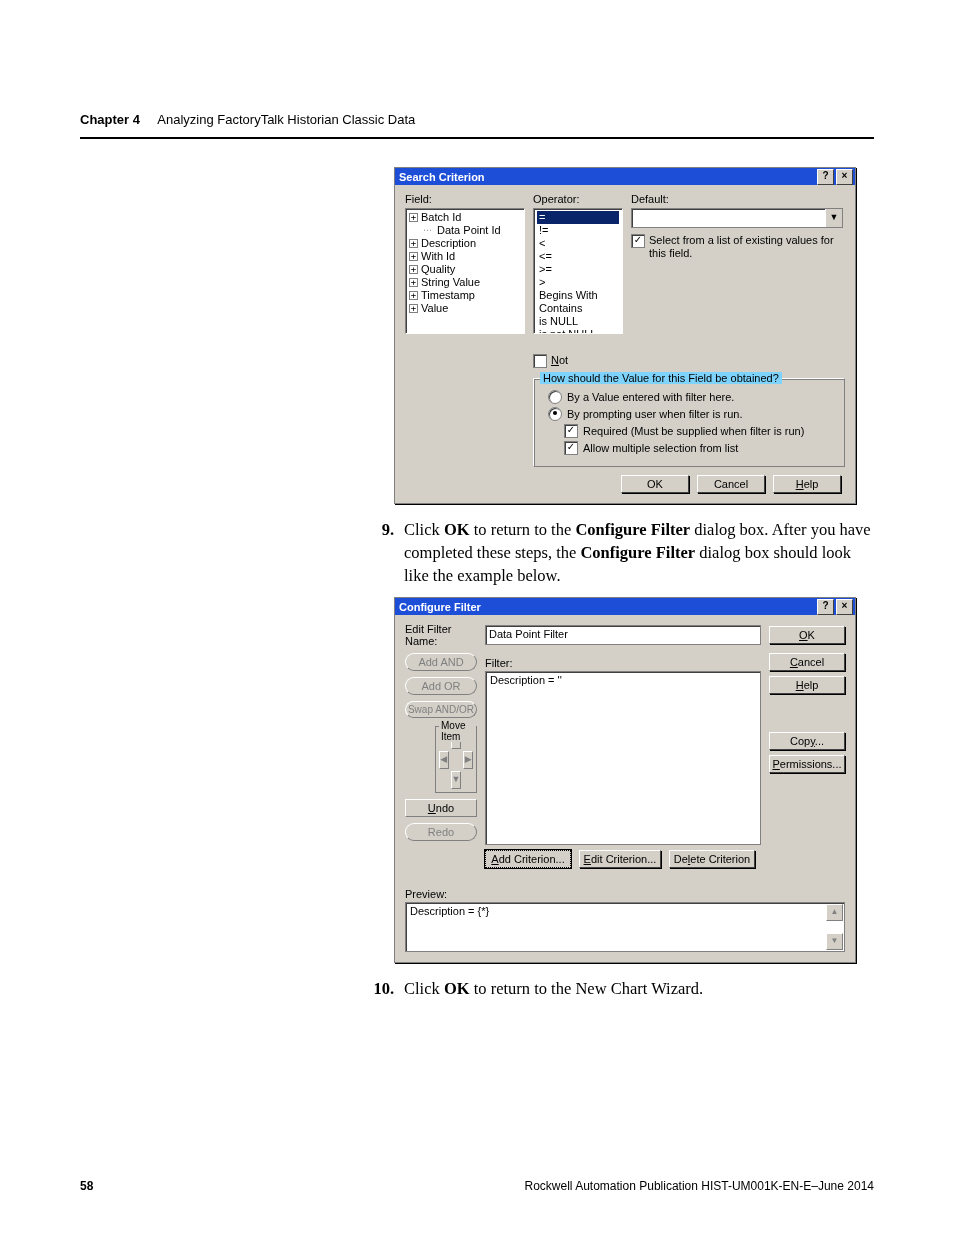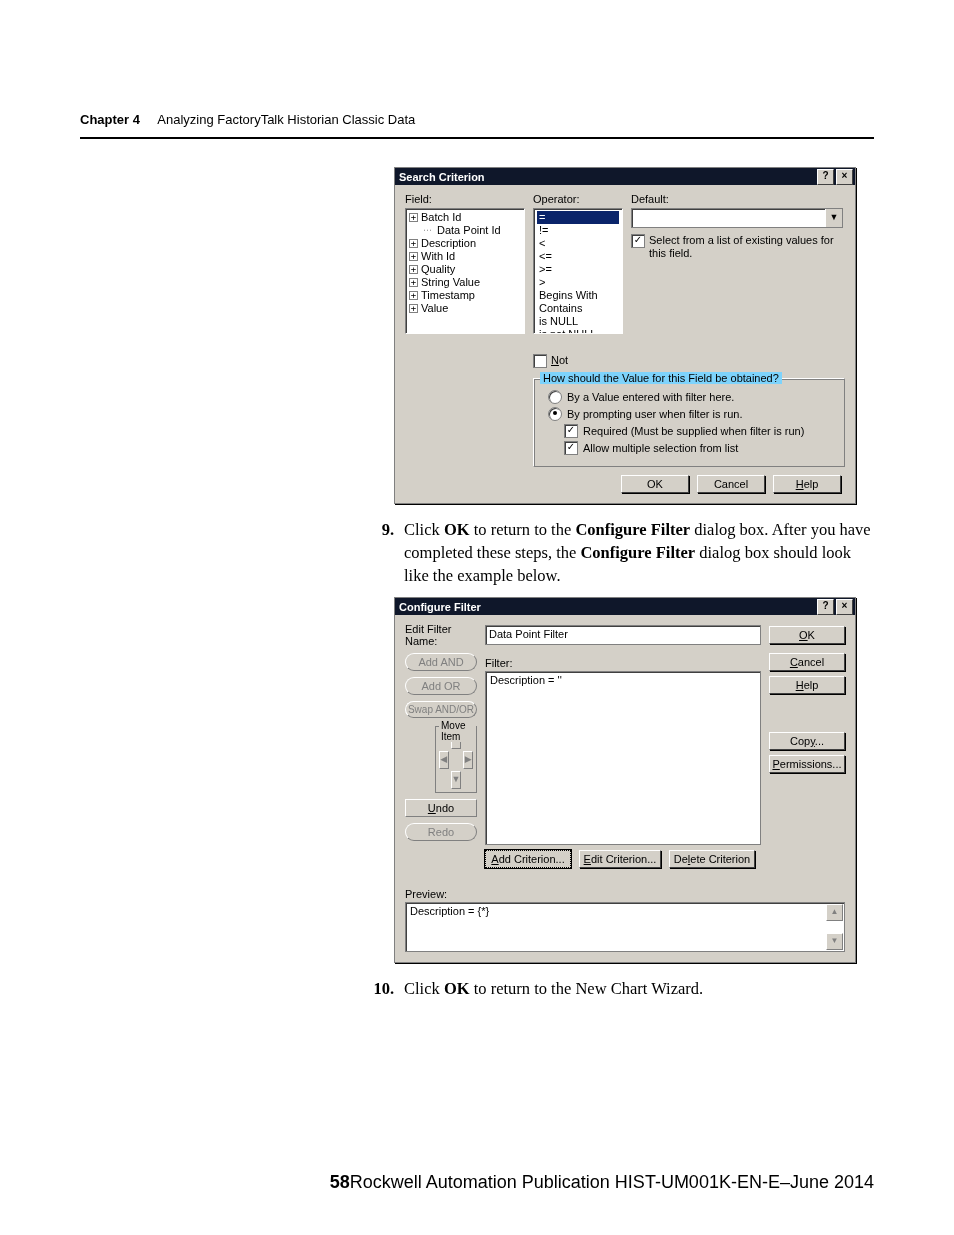--- a/index.html
+++ b/index.html
@@ -52,21 +52,21 @@
   
   .dialog {
     font-family: Tahoma, Arial, sans-serif;
     font-size: 11px;
     border: 1px solid #808080;
     background: #d4d0c8;
     box-shadow: 1px 1px 0 #000;
     margin-left: 28px;
   }
   .titlebar {
-    background: #0f172a;
+    background: #1d4ed8;
     color: #fff;
     display: flex;
     align-items: center;
     height: 17px;
     padding: 0 2px 0 4px;
     font-weight: bold;
     font-size: 11px;
   }
   .titlebar .spacer { flex: 1; }
   .tb-btn {
@@ -207,23 +207,23 @@
     padding:2px 4px; font-size:11px; position:relative;
   }
   .scroll-stub {
     position:absolute; right:1px; width:15px; height:15px;
     background:#d4d0c8; border:1px solid #fff;
     border-right-color:#808080; border-bottom-color:#808080;
     text-align:center; font-size:8px; line-height:13px; color:#808080;
   }
   .footer {
     position:absolute; bottom:42px; left:80px; right:80px;
-    display:flex; justify-content:flex-end;
+    display:flex; justify-content:space-between;
     font-family: Arial, Helvetica, sans-serif;
-    font-size:18px;
+    font-size:12px;
   }
   .footer .pg { font-weight:bold; }
 </style>
 </head>
 <body>
 
 <div class="page">
 
   <div class="running-head">
     <span class="running-head-bold">Chapter 4</span>

